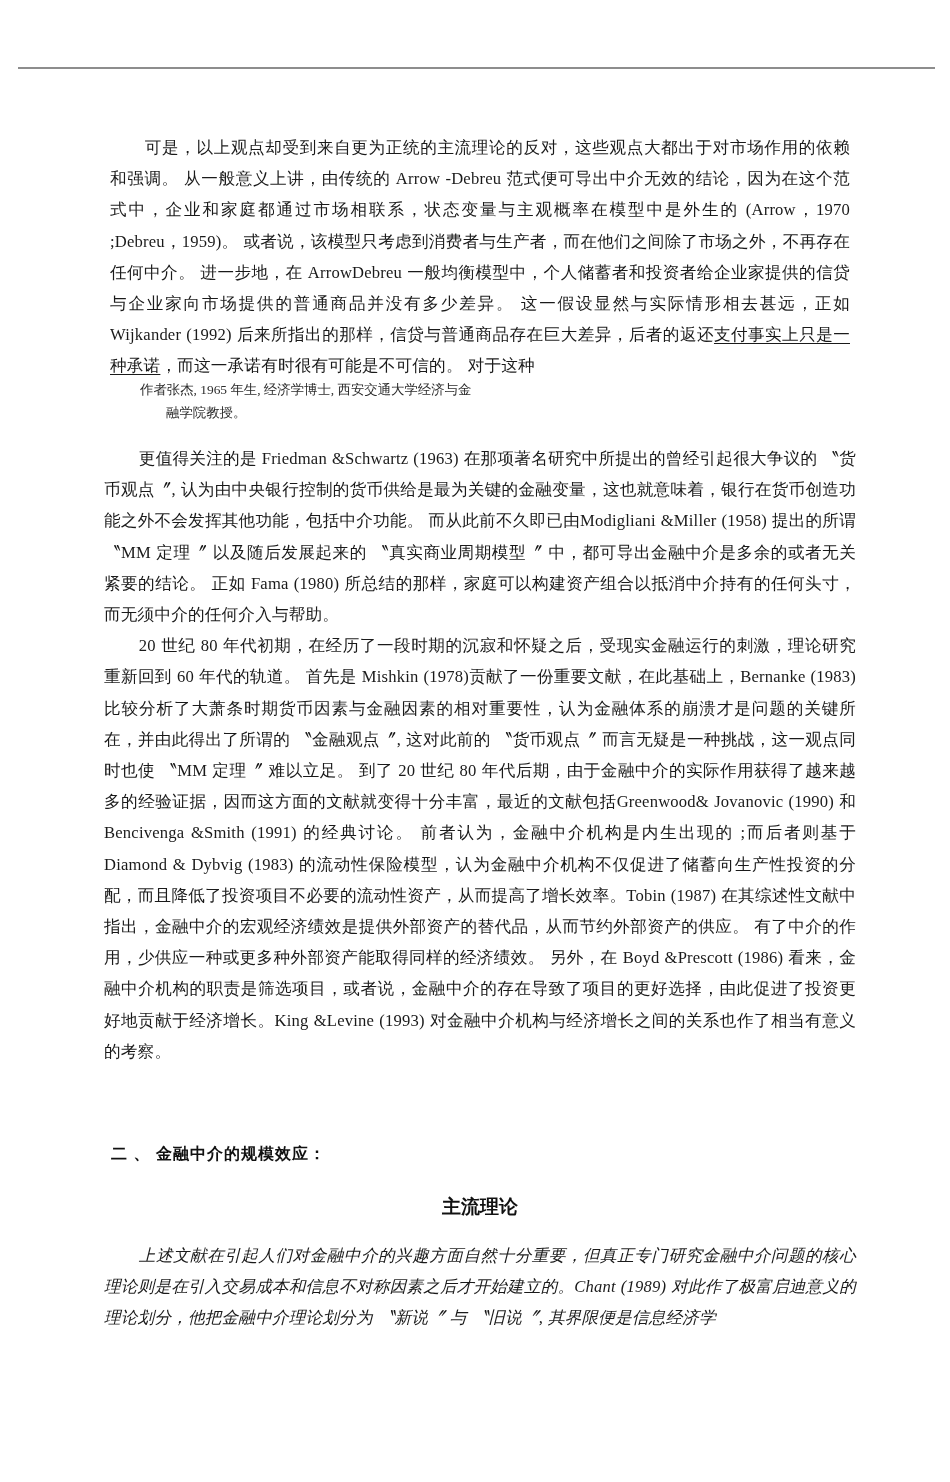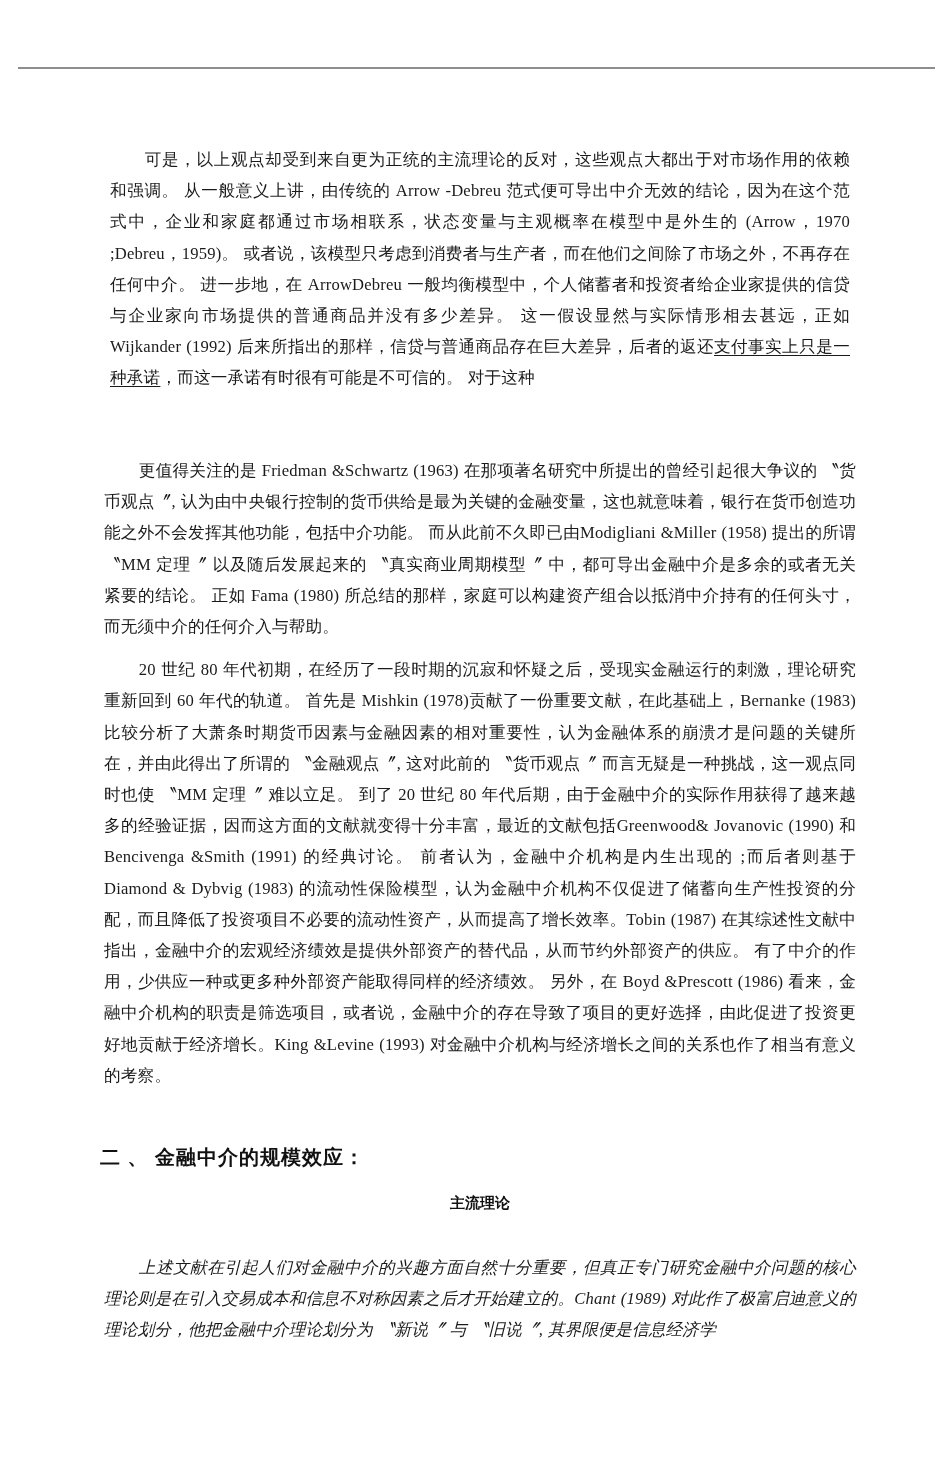--- a/index.html
+++ b/index.html
@@ -41,21 +41,20 @@
     margin: 0 0 0 0;
     font-size: 16.6px;
     line-height: 31.2px;
     text-align: justify;
     text-justify: inter-ideograph;
     letter-spacing: 0.2px;
     word-spacing: 0.6px;
   }
   p.para.indent {
     text-indent: 2.1em;
-    margin-top: 12px;
   }
   .underline-seg {
     text-decoration: underline;
     text-underline-offset: 3px;
     text-decoration-thickness: 1px;
   }
   .footnote {
     position: absolute;
     left: 140px;
     top: 378px;
@@ -64,35 +63,35 @@
     line-height: 23px;
     color: #2b2b2b;
     text-indent: 0;
   }
   .footnote .fn-line2 {
     display: block;
     padding-left: 26px;
   }
   .heading-section {
     position: absolute;
-    left: 100px;
+    left: 111px;
     top: 1144px;
-    font-size: 20px;
+    font-size: 16px;
     font-weight: bold;
     letter-spacing: 1px;
     color: #111111;
     font-family: "Liberation Sans", sans-serif;
   }
   .heading-center {
     position: absolute;
     left: 104px;
     top: 1194px;
     width: 752px;
     text-align: center;
-    font-size: 15px;
+    font-size: 19px;
     font-weight: bold;
     color: #111111;
     font-family: Liberation Mono, monospace;
   }
   .body-tail {
     position: absolute;
     left: 104px;
     top: 1240px;
     width: 752px;
     font-style: italic;
@@ -102,20 +101,24 @@
 <body>
 
 <div class="page">
 
   <div class="top-rule"></div>
 
   <div class="body-upper">
     <p class="para indent"><span>可是，以上观点却受到来自更为正统的主流理论的反对，这些观点大都出于对市场作用的依赖和强调。 从一般意义上讲，由传统的 Arrow -Debreu 范式便可导出中介无效的结论，因为在这个范式中，企业和家庭都通过市场相联系，状态变量与主观概率在模型中是外生的 (Arrow，1970 ;Debreu，1959)。 或者说，该模型只考虑到消费者与生产者，而在他们之间除了市场之外，不再存在任何中介。 进一步地，在 ArrowDebreu 一般均衡模型中，个人储蓄者和投资者给企业家提供的信贷与企业家向市场提供的普通商品并没有多少差异。 这一假设显然与实际情形相去甚远，正如 Wijkander (1992) 后来所指出的那样，信贷与普通商品存在巨大差异，后者的返还</span><span class="underline-seg">支付事实上只是一种承诺</span><span>，而这一承诺有时很有可能是不可信的。 对于这种</span></p>
   </div>
 
+  <div class="footnote">
+    <span>作者张杰, 1965 年生, 经济学博士, 西安交通大学经济与金</span>
+    <span class="fn-line2">融学院教授。</span>
+  </div>
 
   <div class="body-lower">
     <p class="para indent">更值得关注的是 Friedman &amp;Schwartz (1963) 在那项著名研究中所提出的曾经引起很大争议的 〝货币观点〞, 认为由中央银行控制的货币供给是最为关键的金融变量，这也就意味着，银行在货币创造功能之外不会发挥其他功能，包括中介功能。 而从此前不久即已由Modigliani &amp;Miller (1958) 提出的所谓 〝MM 定理〞 以及随后发展起来的 〝真实商业周期模型〞 中，都可导出金融中介是多余的或者无关紧要的结论。 正如 Fama (1980) 所总结的那样，家庭可以构建资产组合以抵消中介持有的任何头寸，而无须中介的任何介入与帮助。</p>
     <p class="para indent">20 世纪 80 年代初期，在经历了一段时期的沉寂和怀疑之后，受现实金融运行的刺激，理论研究重新回到 60 年代的轨道。 首先是 Mishkin (1978)贡献了一份重要文献，在此基础上，Bernanke (1983) 比较分析了大萧条时期货币因素与金融因素的相对重要性，认为金融体系的崩溃才是问题的关键所在，并由此得出了所谓的 〝金融观点〞, 这对此前的 〝货币观点〞 而言无疑是一种挑战，这一观点同时也使 〝MM 定理〞 难以立足。 到了 20 世纪 80 年代后期，由于金融中介的实际作用获得了越来越多的经验证据，因而这方面的文献就变得十分丰富，最近的文献包括Greenwood&amp; Jovanovic (1990) 和 Bencivenga &amp;Smith (1991) 的经典讨论。 前者认为，金融中介机构是内生出现的 ;而后者则基于 Diamond &amp; Dybvig (1983) 的流动性保险模型，认为金融中介机构不仅促进了储蓄向生产性投资的分配，而且降低了投资项目不必要的流动性资产，从而提高了增长效率。Tobin (1987) 在其综述性文献中指出，金融中介的宏观经济绩效是提供外部资产的替代品，从而节约外部资产的供应。 有了中介的作用，少供应一种或更多种外部资产能取得同样的经济绩效。 另外，在 Boyd &amp;Prescott (1986) 看来，金融中介机构的职责是筛选项目，或者说，金融中介的存在导致了项目的更好选择，由此促进了投资更好地贡献于经济增长。King &amp;Levine (1993) 对金融中介机构与经济增长之间的关系也作了相当有意义的考察。</p>
   </div>
 
   <div class="heading-section">二 、 金融中介的规模效应：</div>
 
   <div class="heading-center">主流理论</div>
 

